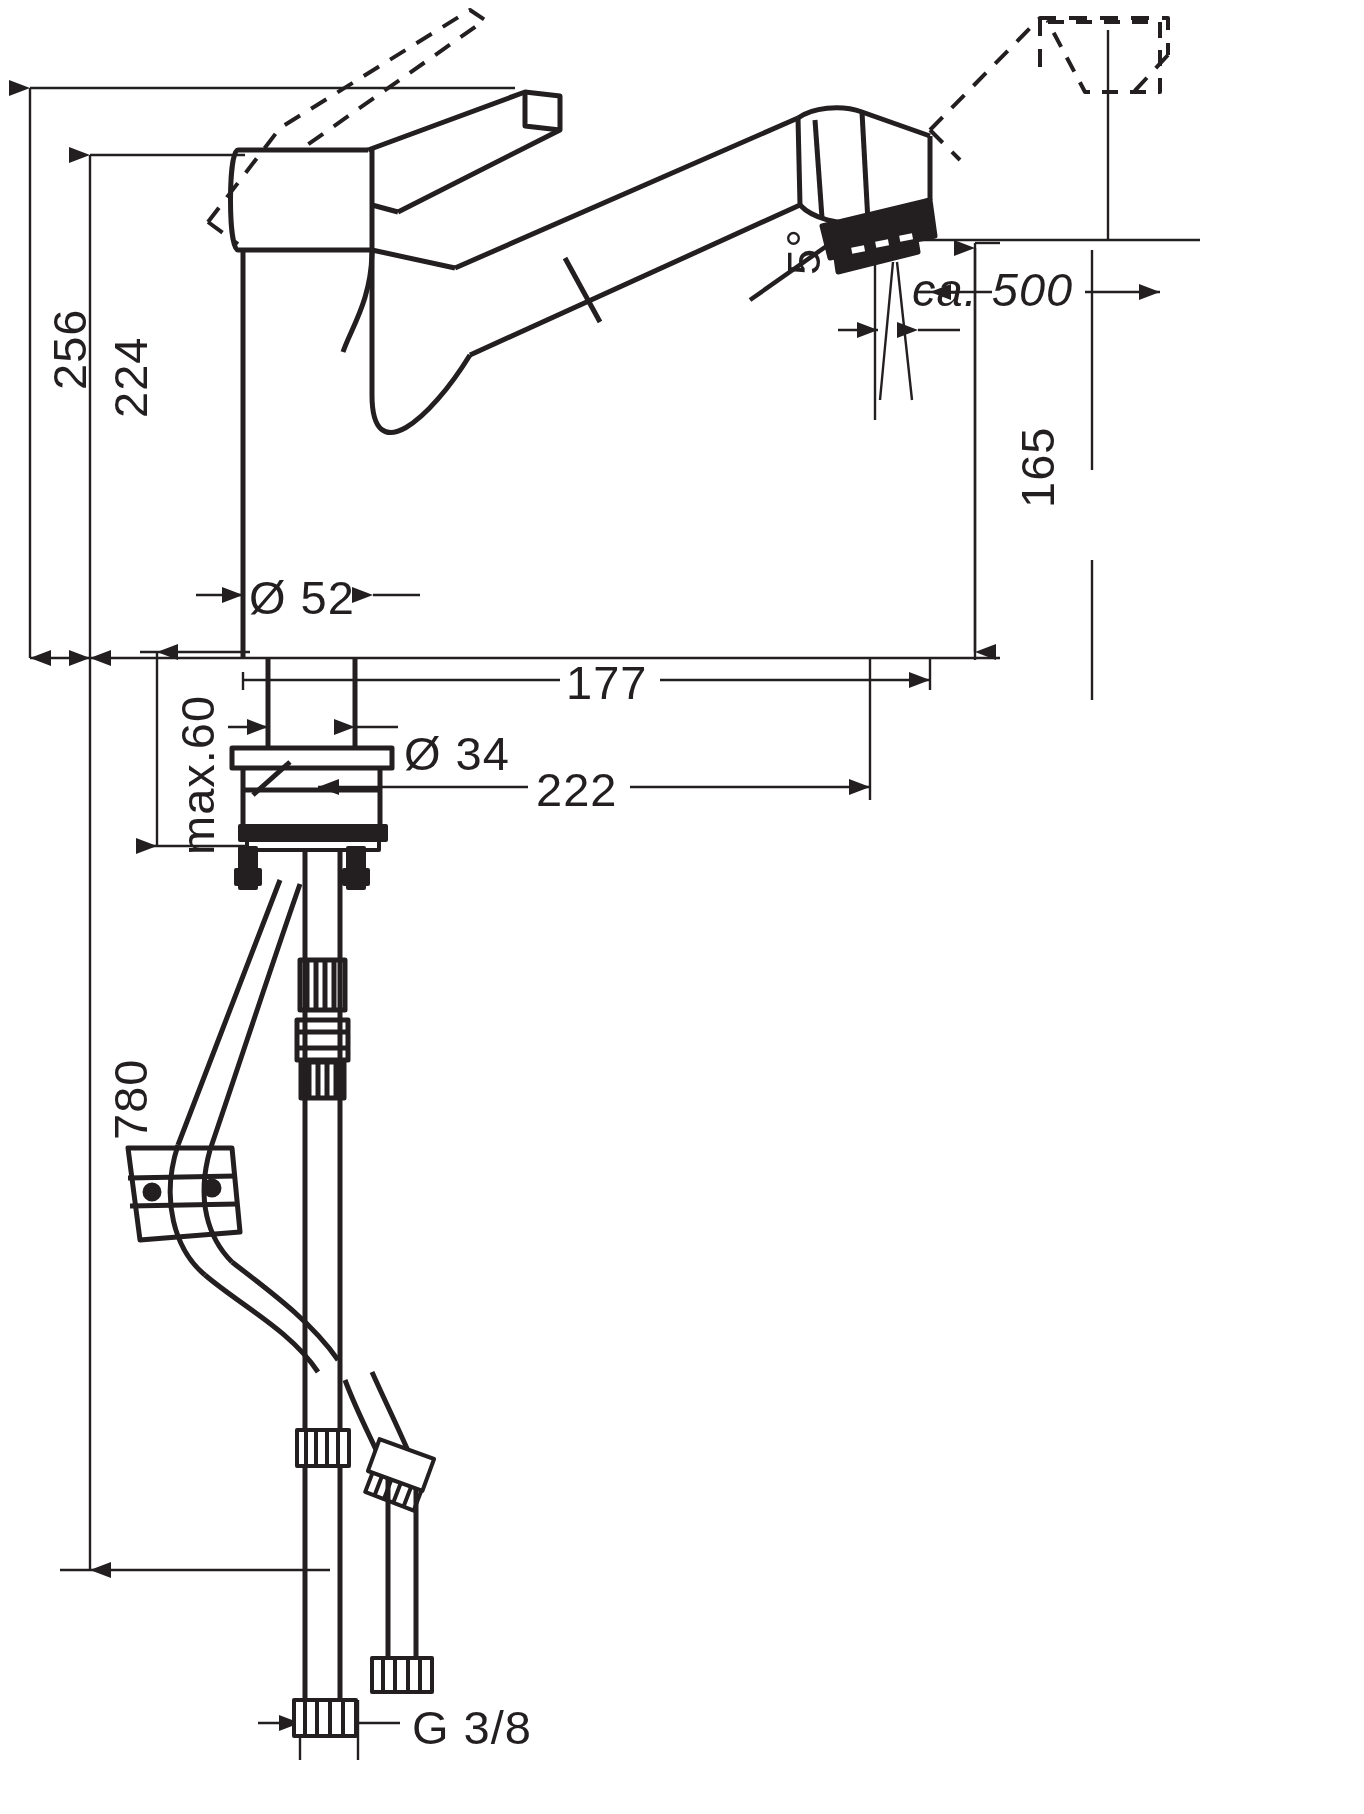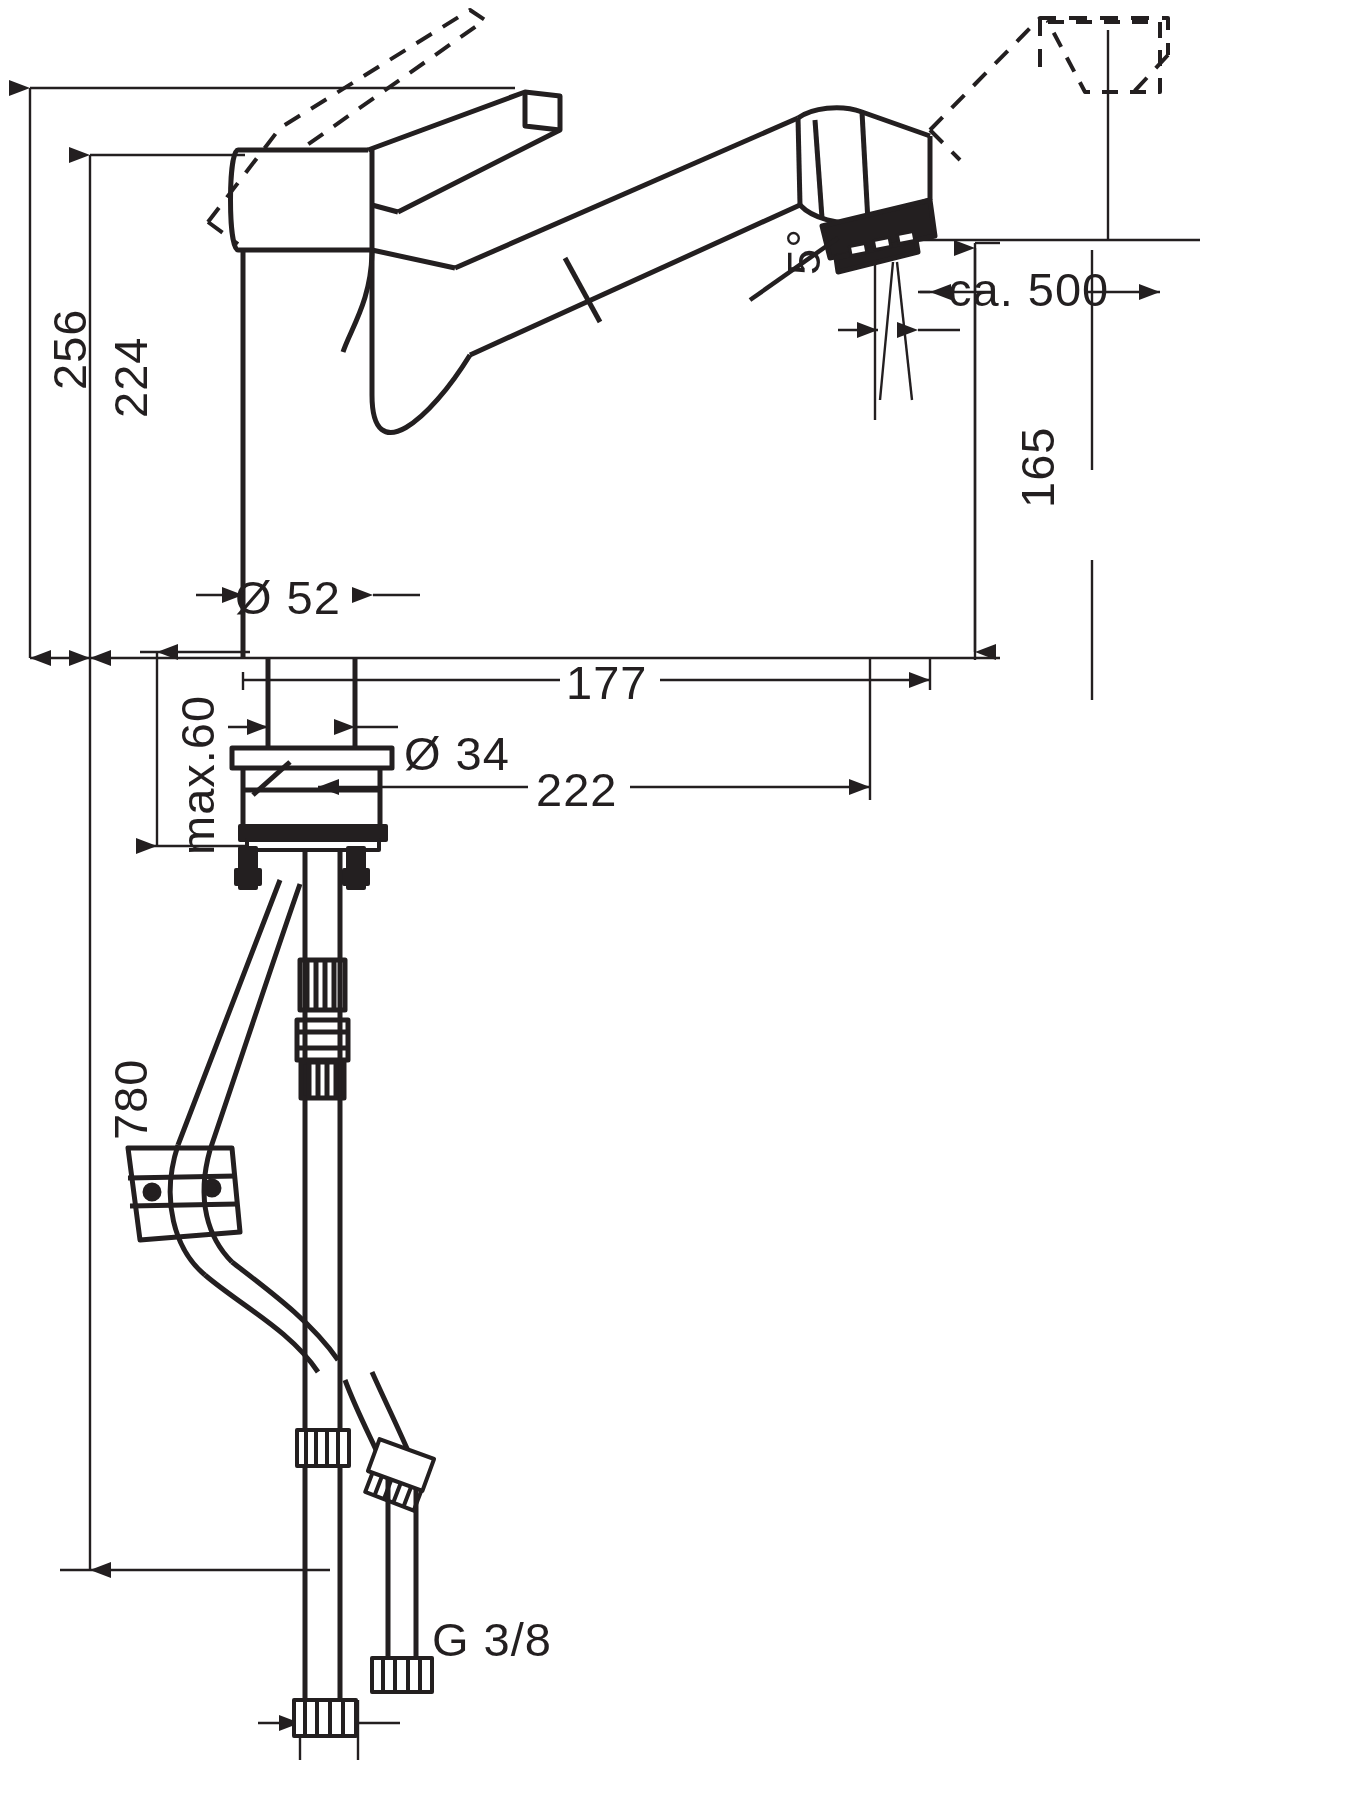--- a/index.html
+++ b/index.html
@@ -227,33 +227,33 @@
     <g stroke-width="4.5">
       <path d="M750,300 L838,238"></path>
     </g>
   </g>
 </svg>
 
 <div class="lbl dimtxt rot90" style="left:42px; top:390px;">256</div>
 
 <div class="lbl dimtxt rot90" style="left:103px; top:418px;">224</div>
 
-<div class="lbl dimtxt" style="left:235px; top:570px;">Ø 52</div>
+<div class="lbl dimtxt" style="left:249px; top:570px;">Ø 52</div>
 
 <div class="lbl dimtxt rot90" style="left:170px; top:855px;">max.60</div>
 
 <div class="lbl dimtxt" style="left:404px; top:702px;margin-top:24px;">Ø 34</div>
 
 <div class="lbl dimtxt" style="left:566px; top:655px;">177</div>
 
 <div class="lbl dimtxt" style="left:536px; top:762px;text-align:right;">222</div>
 
 <div class="lbl dimtxt rot90" style="left:1010px; top:508px;">165</div>
 
-<div class="lbl dimtxt" style="left:948px; top:262px;">ca. 500</div>
+<div class="lbl dimtxt" style="left:912px; top:262px;font-style:italic;">ca. 500</div>
 
 <div class="lbl dimtxt" style="left:776px; top:275px; transform:rotate(-90deg); transform-origin:left top;">5°</div>
 
 <div class="lbl dimtxt rot90" style="left:103px; top:1140px;">780</div>
 
-<div class="lbl dimtxt" style="left:412px; top:1612px;margin-left:20px;">G 3/8</div>
+<div class="lbl dimtxt" style="left:412px; top:1700px;">G 3/8</div>
 
 </div>
 
 </body></html>

